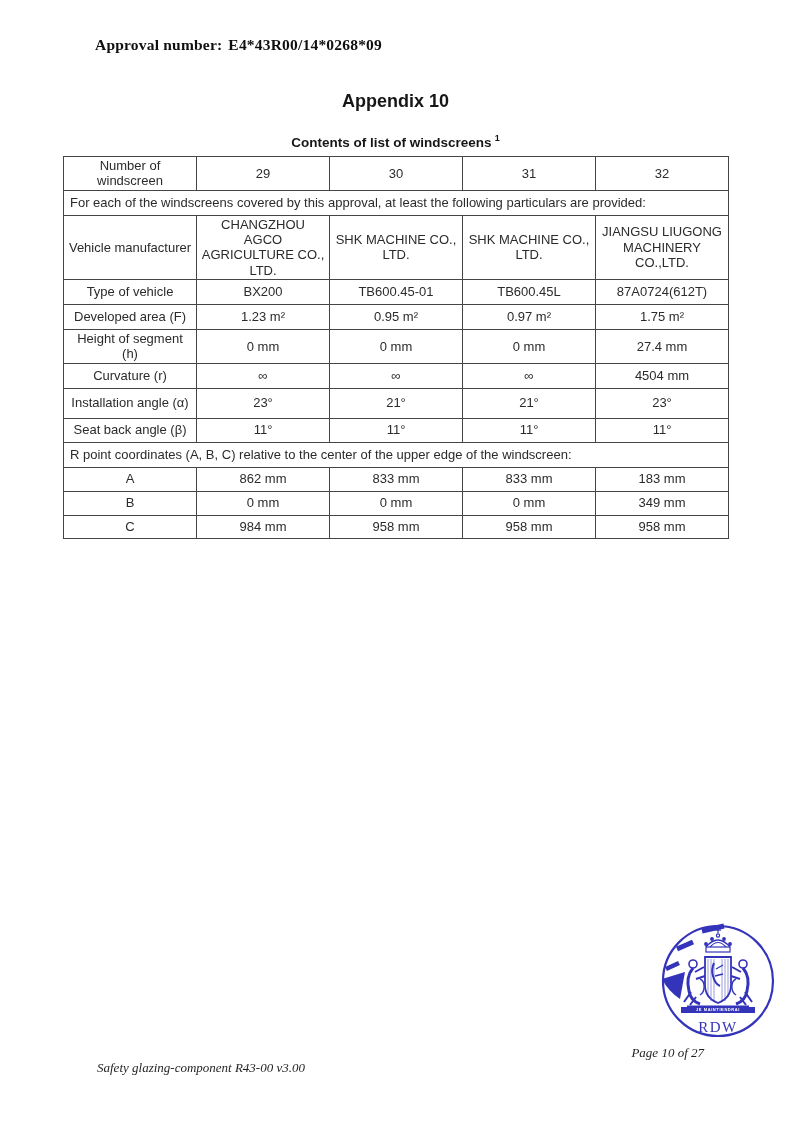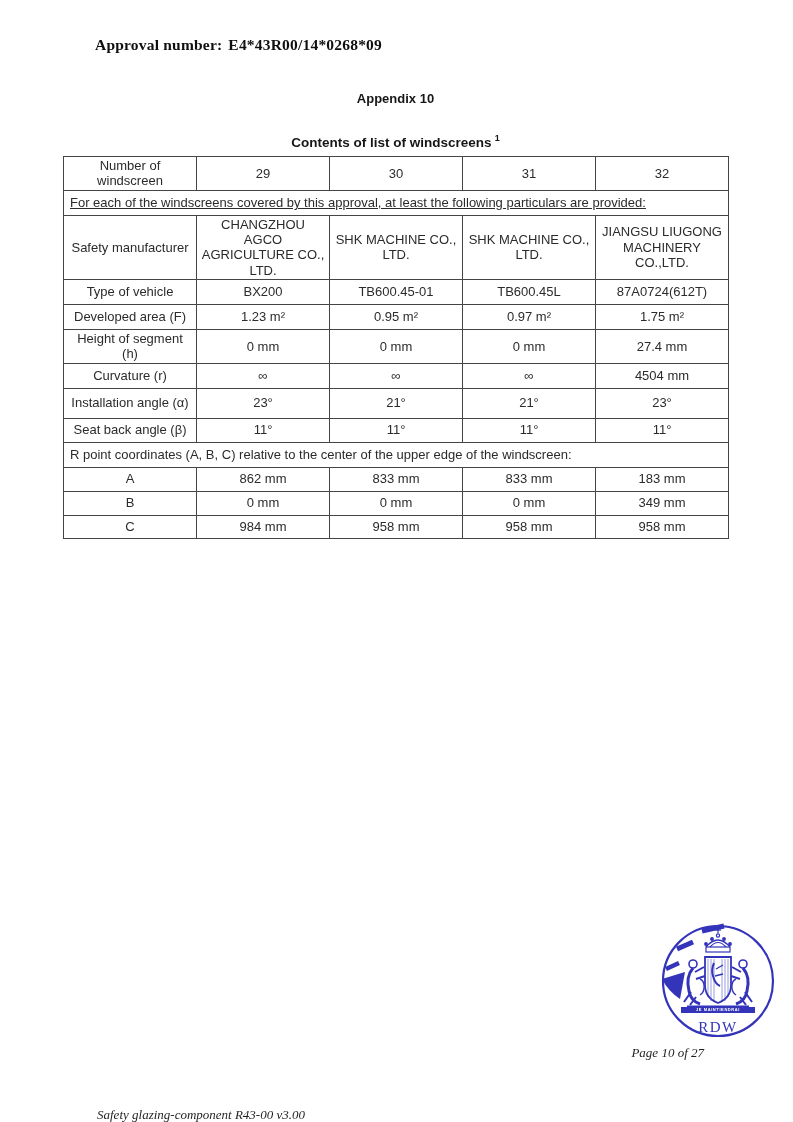--- a/index.html
+++ b/index.html
@@ -8,40 +8,40 @@
     font-family:"Liberation Sans",sans-serif;color:#222;overflow:hidden;
   }
   .approval-line{
     position:absolute;left:95px;top:36px;
     font-family:"Liberation Serif",serif;font-weight:bold;font-size:15.5px;color:#101010;
     letter-spacing:0.2px;white-space:nowrap;
   }
   .approval-line .num{margin-left:6px;}
   .appendix-title{
     position:absolute;left:63px;top:91px;width:665px;text-align:center;
-    font-weight:bold;font-size:13px;color:#161616;
+    font-weight:bold;font-size:18px;color:#161616;
   }
   .doc-title{
     position:absolute;left:63px;top:123px;width:665px;text-align:center;
     font-weight:bold;font-size:13.5px;color:#161616;margin-top:10px;
   }
   .doc-title sup{font-size:9px;margin-left:3px;}
   table.ws-table{
     position:absolute;left:63px;top:156px;width:665px;
     border-collapse:collapse;table-layout:fixed;
     font-size:13px;color:#2b2b2b;
   }
   .ws-table td{
     border:1px solid #454545;text-align:center;vertical-align:middle;
     padding:1px 4px;line-height:1.18;word-wrap:break-word;
   }
   .ws-table td.note{text-align:left;padding-left:6px;}
   .stamp{position:absolute;left:644px;top:917px;width:150px;height:132px;}
   .footer-left{
-    position:absolute;left:97px;top:1107px;
+    position:absolute;left:97px;top:1060px;
     font-family:"Liberation Serif",serif;font-style:italic;font-size:13px;color:#1f1f1f;
   }
   .footer-right{
     position:absolute;right:89px;top:1045px;
     font-family:"Liberation Serif",serif;font-style:italic;font-size:13px;color:#1f1f1f;margin-left:32px;
   }
 </style>
 </head>
 <body>
 
@@ -66,25 +66,25 @@
         <col style="width:133px">
     </colgroup>
     <tbody>
         <tr style="height: 30px; margin-top: 47px;">
           <td>Number of windscreen</td>
           <td>29</td>
           <td>30</td>
           <td>31</td>
           <td>32</td>
         </tr>
-        <tr style="height: 25px; text-decoration: underline;">
+        <tr style="height: 25px;">
           <td class="note" colspan="5">For each of the windscreens covered by this approval, at least the following particulars are provided:</td>
         </tr>
         <tr style="height: 62px;">
-          <td>Safety manufacturer</td>
+          <td>Vehicle manufacturer</td>
           <td>CHANGZHOU AGCO AGRICULTURE CO., LTD.</td>
           <td>SHK MACHINE CO., LTD.</td>
           <td>SHK MACHINE CO., LTD.</td>
           <td>JIANGSU LIUGONG MACHINERY CO.,LTD.</td>
         </tr>
         <tr style="height: 25px;">
           <td>Type of vehicle</td>
           <td>BX200</td>
           <td>TB600.45-01</td>
           <td>TB600.45L</td>

